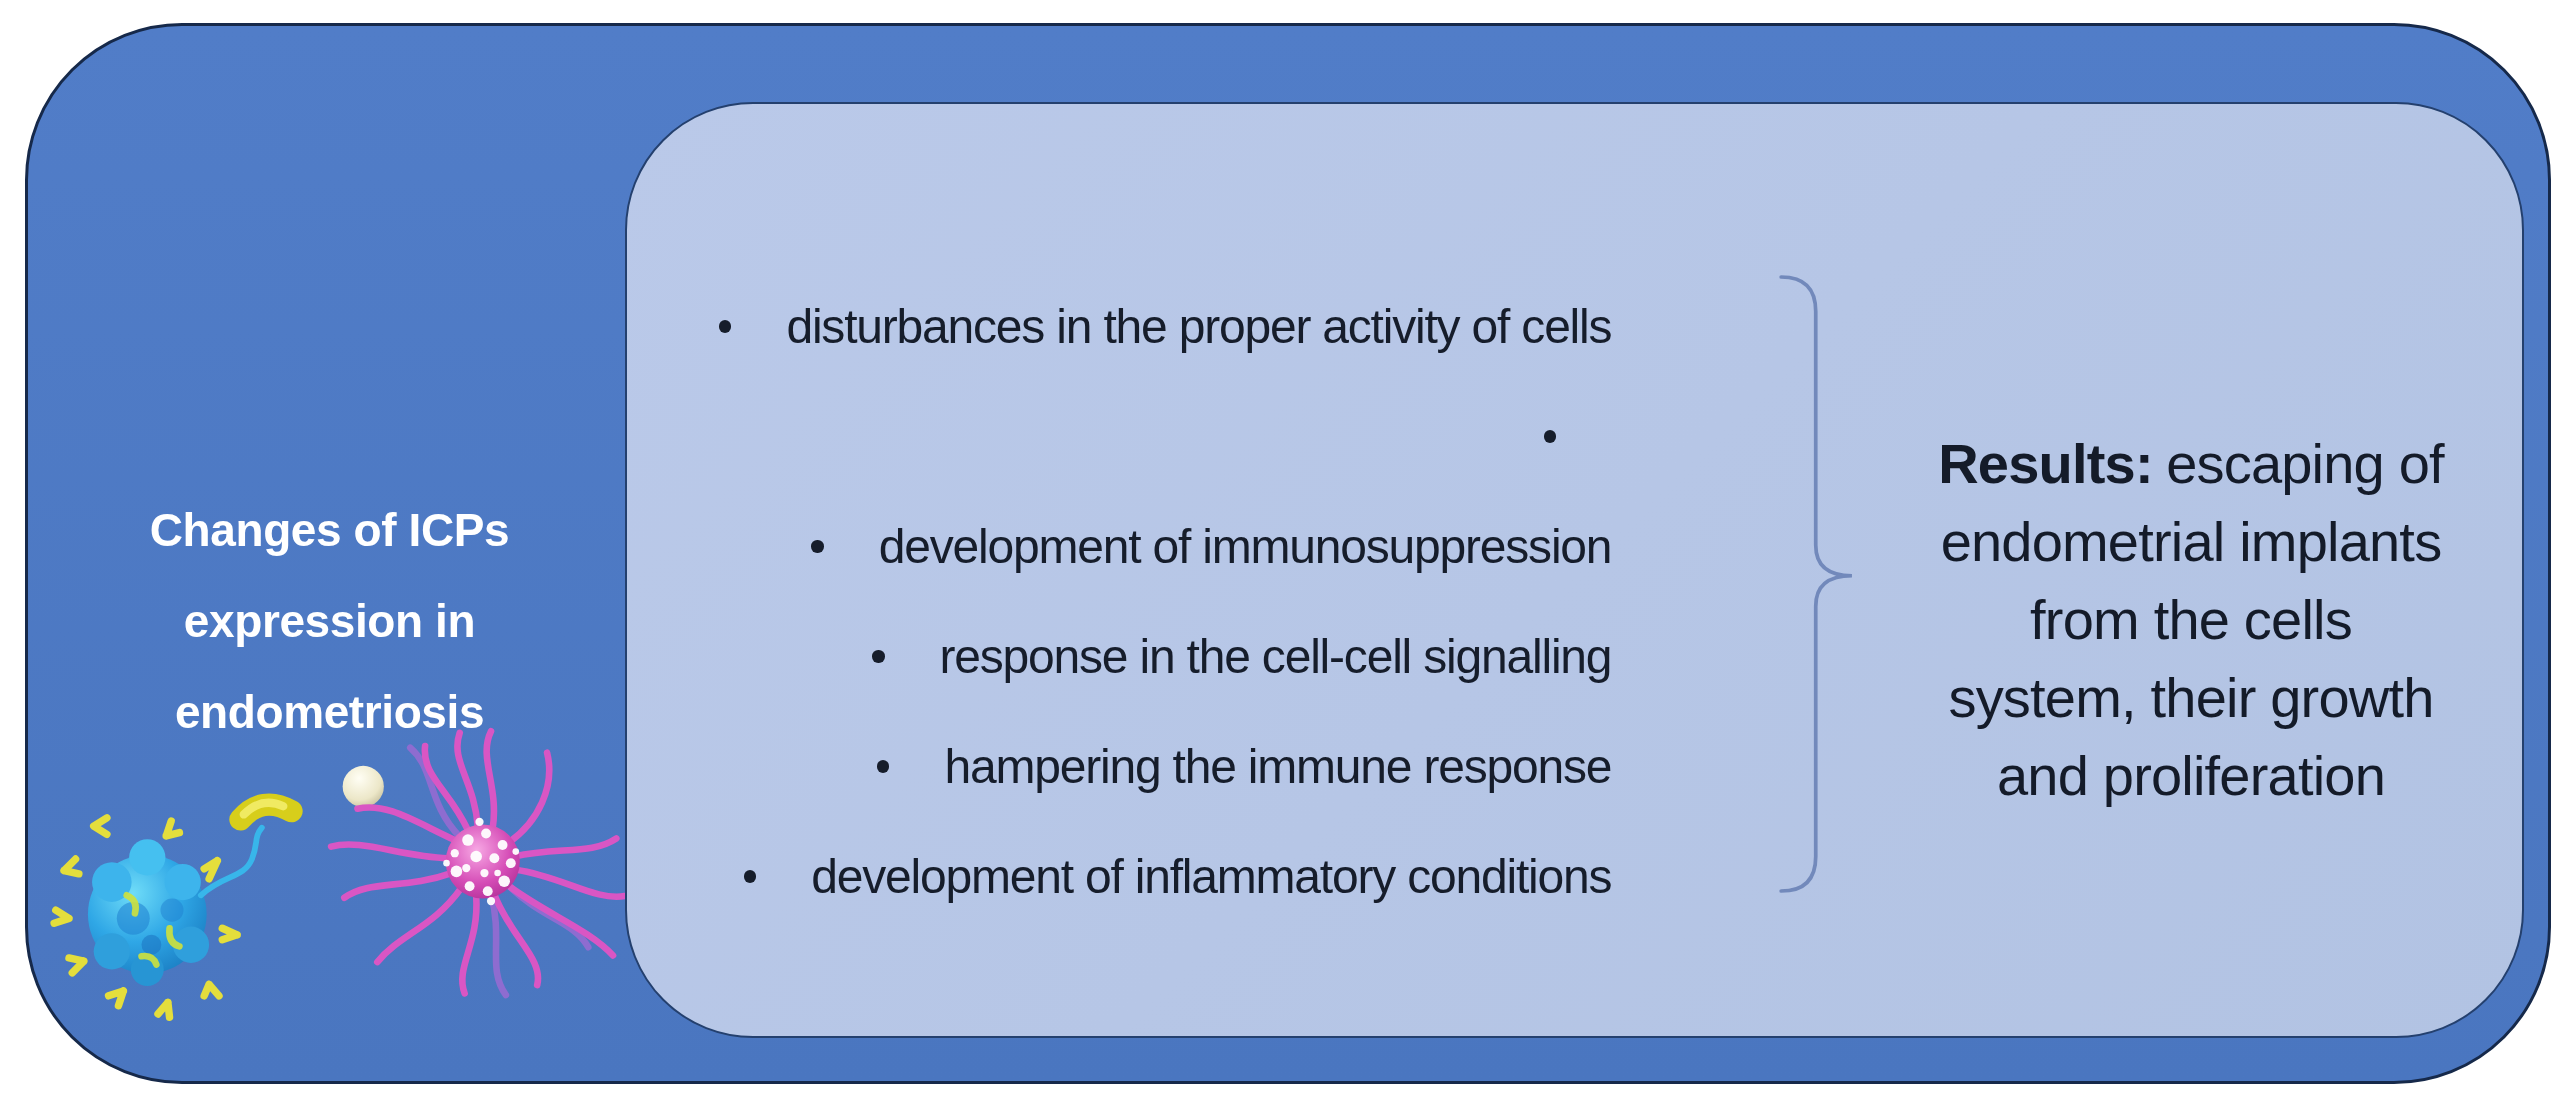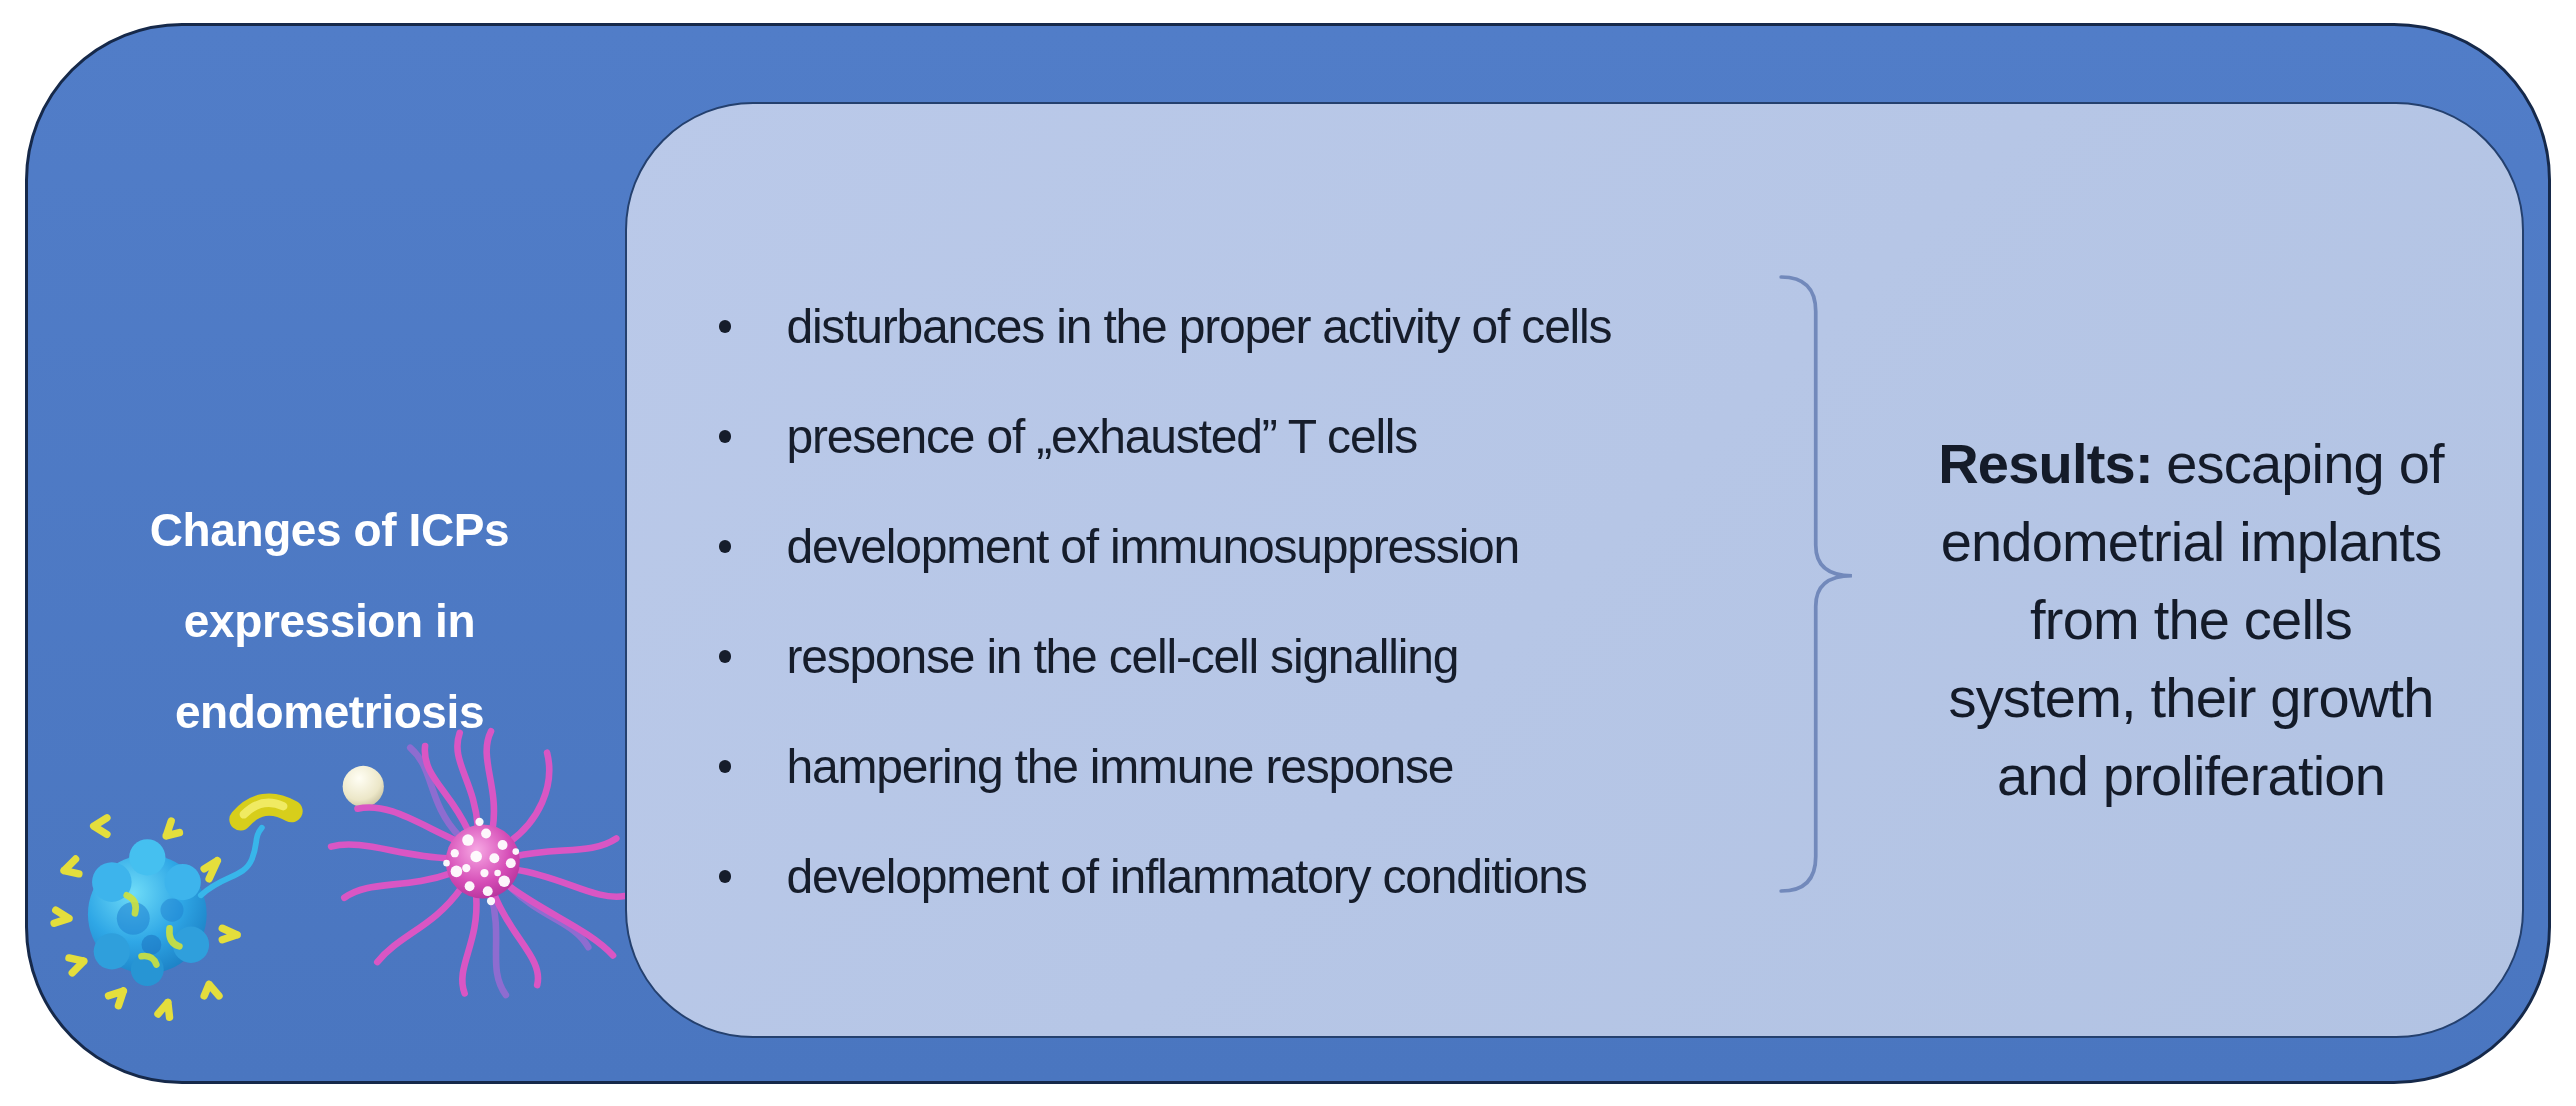--- a/index.html
+++ b/index.html
@@ -23,20 +23,21 @@
     font-size:46px;line-height:91px;letter-spacing:-0.4px;
   }
   .cells-svg{position:absolute;left:33px;top:709px;width:610px;height:388px;}
   .bullet-list{
     position:absolute;left:716px;top:293px;margin:0;padding:0;list-style:none;
   }
   .bullet-list li{
     display:flex;align-items:center;height:61px;margin-bottom:49px;
     font-size:48px;line-height:61px;color:#161d2b;letter-spacing:-1.2px;
     white-space:nowrap;
+    justify-content:flex-end;
   }
   .bullet-dot{
     width:12.4px;height:12.4px;border-radius:50%;background:#161d2b;
     margin-right:55px;flex:0 0 auto;
   }
   .brace-svg{position:absolute;left:1765px;top:247px;width:107px;height:668px;}
   .results-block{
     position:absolute;left:1921px;top:422px;width:532px;
     text-align:center;color:#141b29;font-size:56px;line-height:78px;
     letter-spacing:-0.8px;
@@ -162,21 +163,20 @@
 
     <div class="inner-panel" style="left:597px;top:76px;"></div>
 
     <ul class="bullet-list" style="left:691px;top:270px;">
       <li>
           <span class="bullet-dot"></span>
           <span>disturbances in the proper activity of cells</span>
         </li>
       <li>
           <span class="bullet-dot"></span>
-          <span>presence of „exhausted” T cells</span>
         </li>
       <li>
           <span class="bullet-dot"></span>
           <span>development of immunosuppression</span>
         </li>
       <li>
           <span class="bullet-dot"></span>
           <span>response in the cell-cell signalling</span>
         </li>
       <li>

